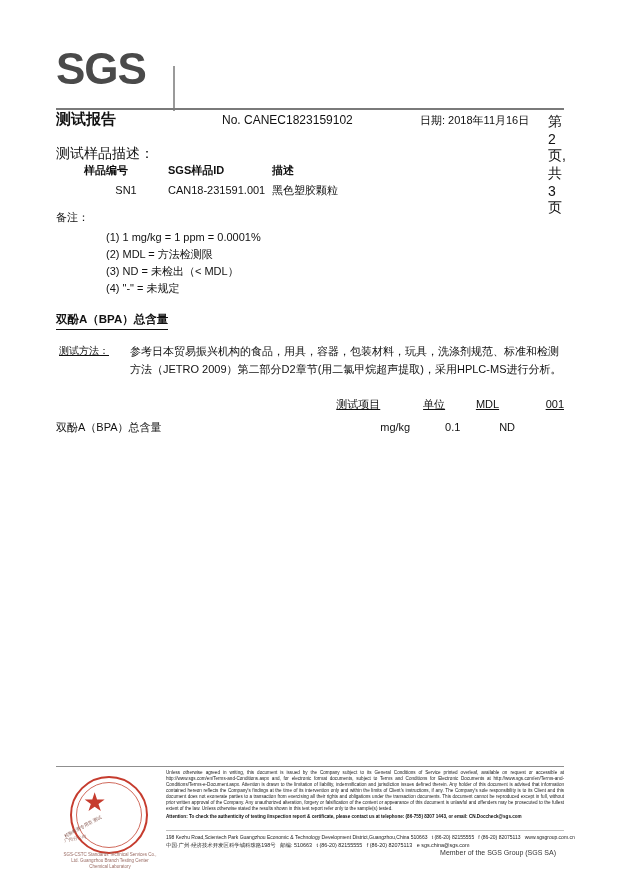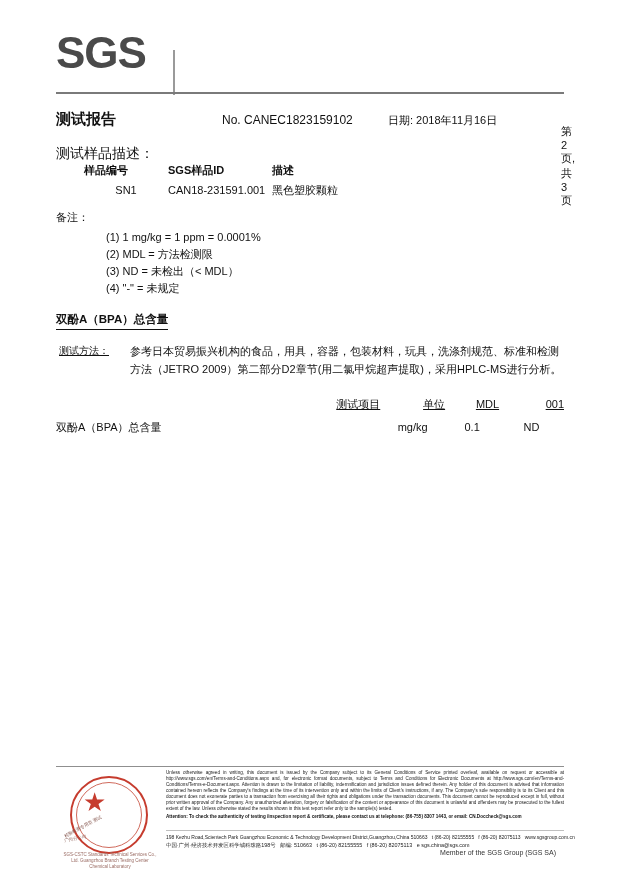--- a/index.html
+++ b/index.html
@@ -19,21 +19,21 @@
     position: relative;
     width: 619px;
     height: 875px;
     background: #fff;
   }
 
   
   .header {
     position: absolute;
     left: 56px;
-    top: 30px;
+    top: 46px;
     width: 508px;
     height: 62px;
   }
   .sgs-logo {
     font-family: "Liberation Sans", sans-serif;
     font-weight: bold;
     font-size: 44px;
     letter-spacing: -1px;
     color: #4a4a4a;
     line-height: 46px;
@@ -74,32 +74,31 @@
   }
   .report-no {
     position: absolute;
     left: 166px;
     top: 3px;
     font-size: 12px;
     color: #111;
   }
   .report-date {
     position: absolute;
-    left: 332px;
+    left: 364px;
     top: 3px;
     font-size: 11px;
     color: #111;
   }
   .page-no {
     position: absolute;
     left: 492px;
-    top: 14px;
-    font-size: 11px;
-    color: #111;
-    margin-left: 13px;
+    top: 3px;
+    font-size: 14px;
+    color: #111;
   }
 
   
   .body {
     position: absolute;
     left: 56px;
     top: 145px;
     width: 508px;
     font-size: 11px;
     line-height: 17px;
@@ -191,21 +190,21 @@
     text-align: right;
     padding: 2px 0 3px 0;
     font-size: 11px;
   }
   .result-table th.u { text-decoration: underline; }
   .result-table th.c { text-decoration: underline; }
   .result-table td {
     padding: 3px 0 0 0;
     font-size: 11px;
   }
-  .result-table td.c { text-align: center; }
+  .result-table td.c { }
   .th-item { width: 300px; }
   .th-unit { width: 60px; }
   .th-mdl  { width: 50px; }
   .th-001  { width: 60px; }
 
   
   .footer-rule {
     position: absolute;
     left: 56px;
     top: 766px;

